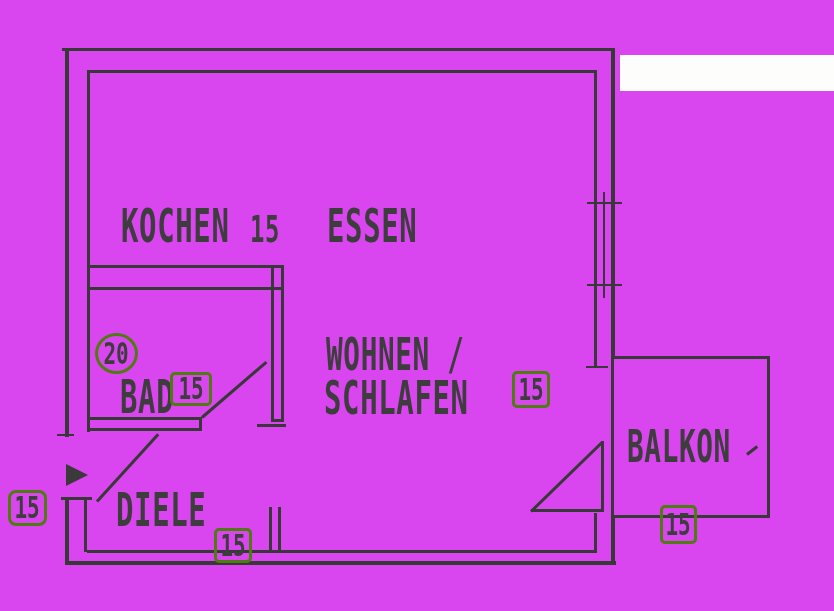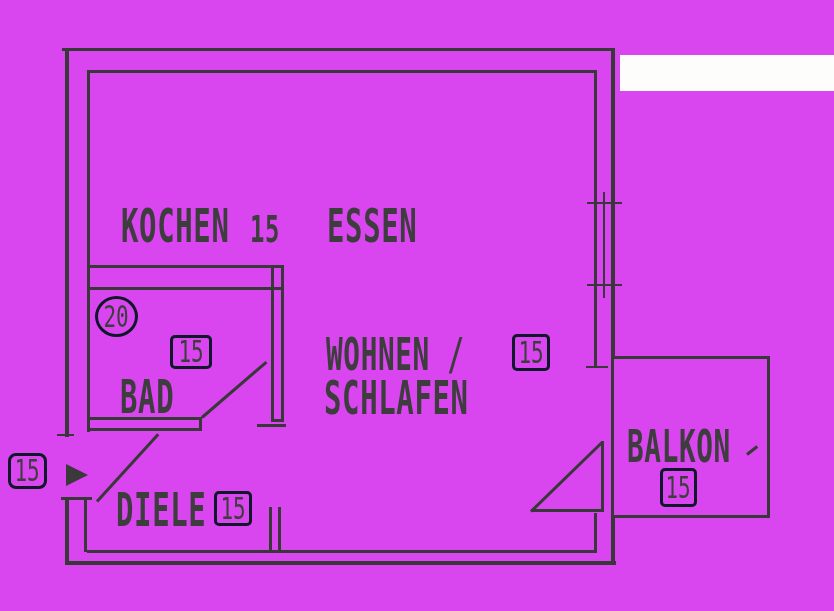--- a/index.html
+++ b/index.html
@@ -16,23 +16,23 @@
   .hollow{position:absolute;border:3px solid #383838;background:transparent;box-sizing:border-box;}
   .lbl{
     position:absolute;
     font-weight:bold;color:#3d3d3d;
     line-height:1;white-space:nowrap;
     transform-origin:0 0;transform:scaleX(0.63);
     letter-spacing:1px;
   }
   .numbox{
     position:absolute;box-sizing:border-box;
-    border:3px solid #0f172a;border-radius:5px;
+    border:3px solid #4d7c0f;border-radius:5px;
     display:flex;align-items:center;justify-content:center;
-    font-weight:normal;color:#3d3d3d;background:transparent;
+    font-weight:bold;color:#3d3d3d;background:transparent;margin-top:37px;
   }
   .numbox .digits{display:inline-block;transform:scaleX(0.70);line-height:1;}
   .circlebox{border-radius:50%;}
   .arrow-right{
     position:absolute;width:0;height:0;
     border-top:11px solid transparent;
     border-bottom:11px solid transparent;
     border-left:22px solid #3a3a3a;
   }
   .artifact{position:absolute;background:#fdfdfb;}

